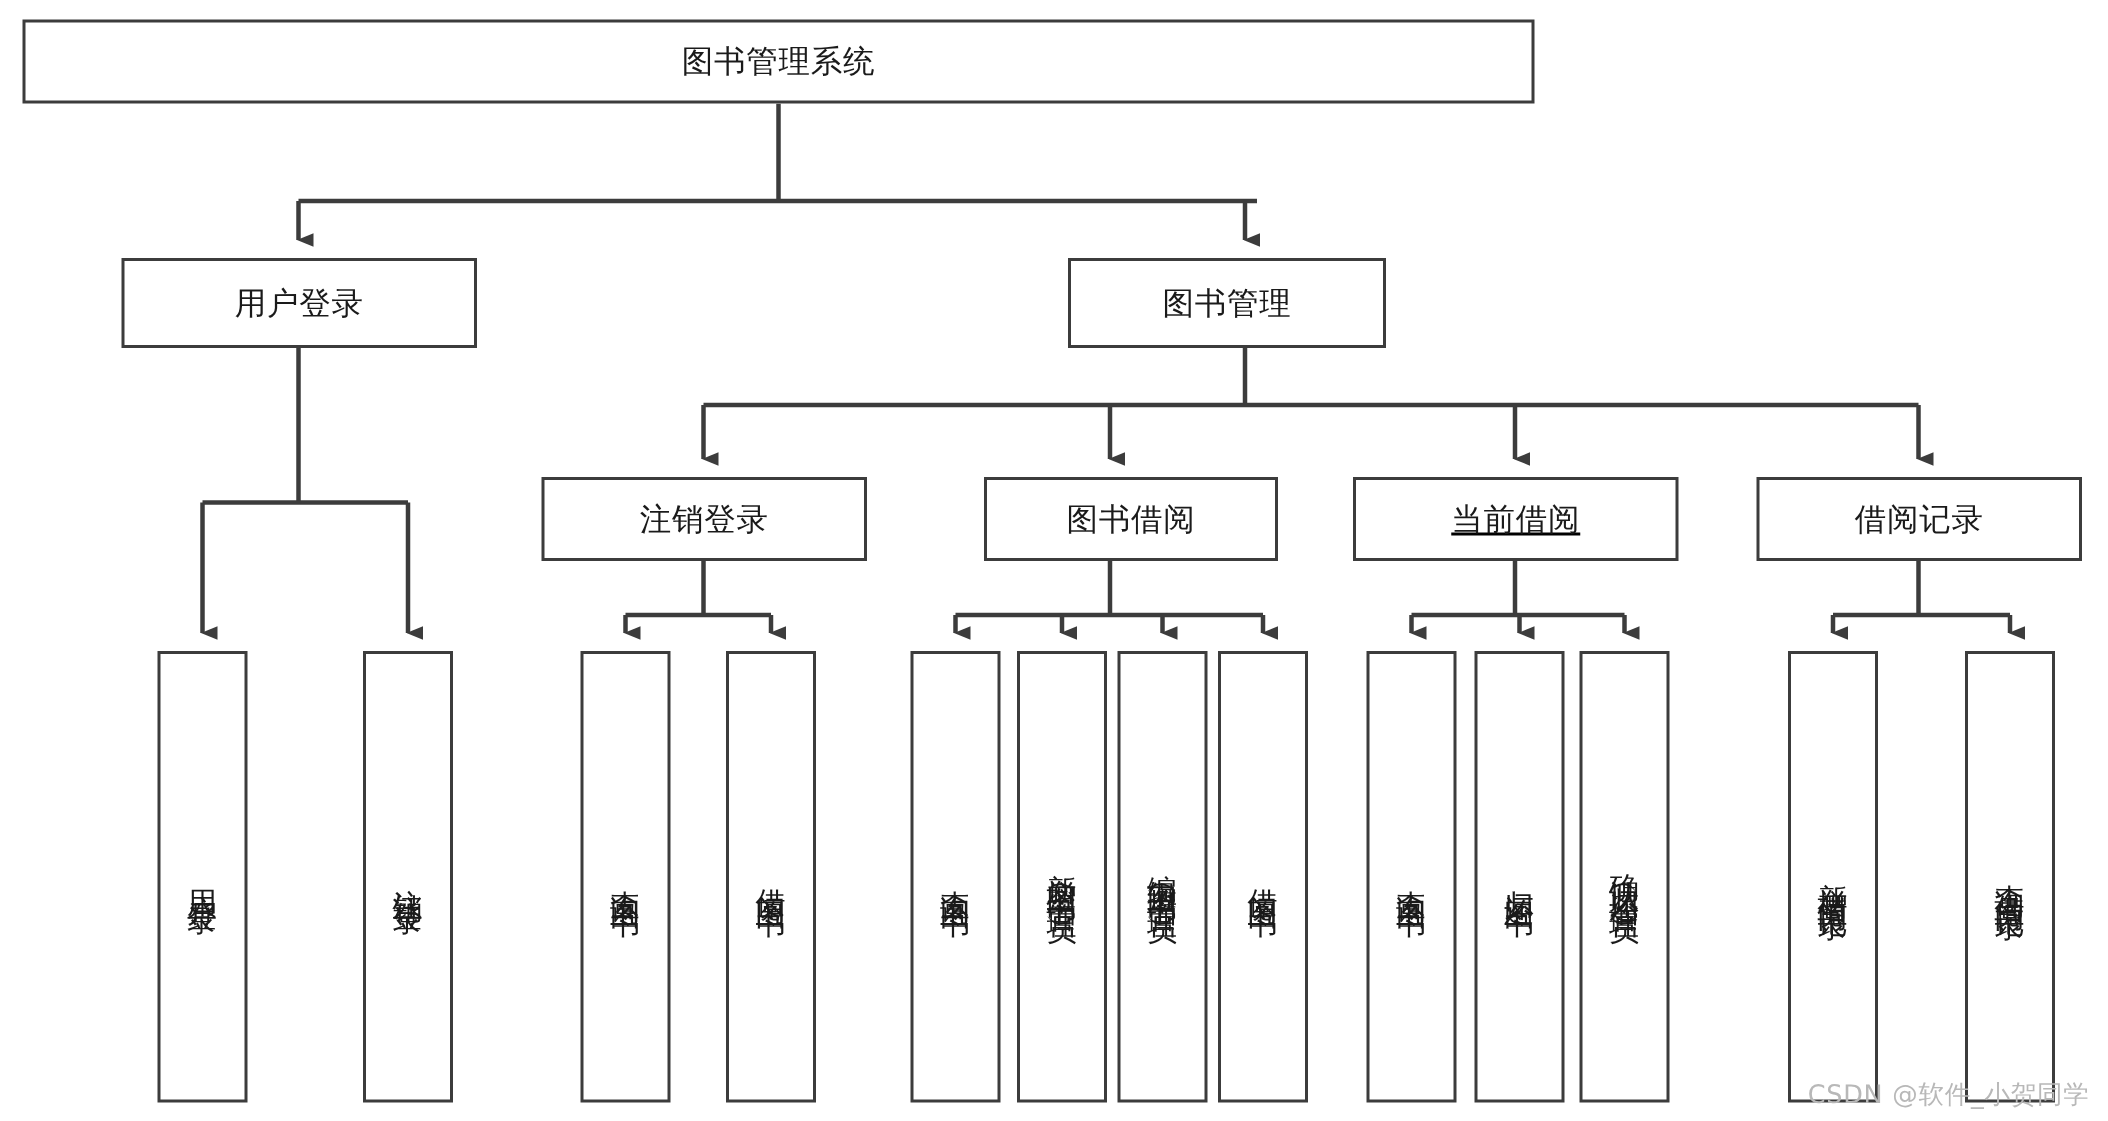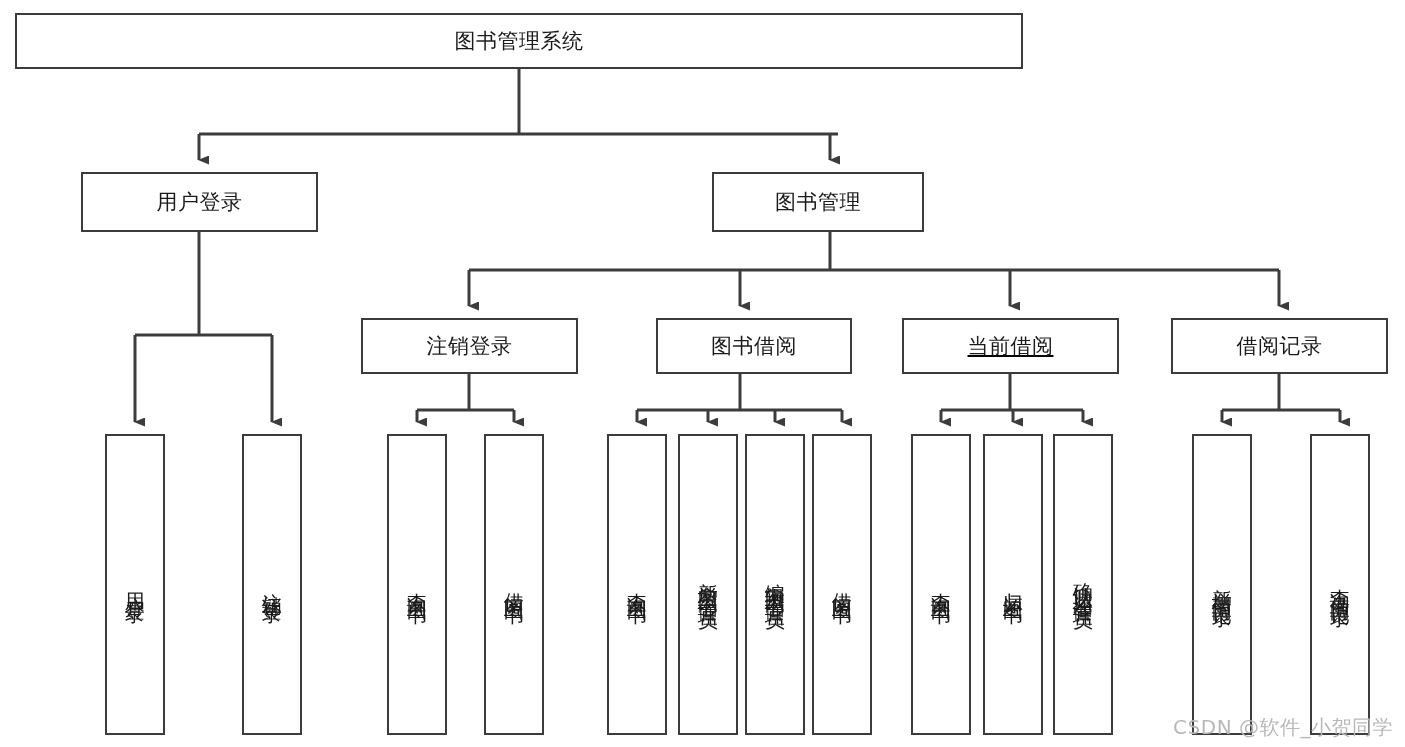--- a/index.html
+++ b/index.html
@@ -52,21 +52,21 @@
     left: 0;
     top: 0;
     width: 1405px;
     height: 747px;
     pointer-events: none;
   }
   #watermark {
     position: absolute;
     right: 12px;
     bottom: 6px;
-    font-size: 20px;
+    font-size: 17px;
     color: #b8b8b8;
     letter-spacing: 0.5px;
     white-space: nowrap;
     margin-top: 41px;
   }
 </style>
 </head>
 <body>
 
 <div id="canvas">

